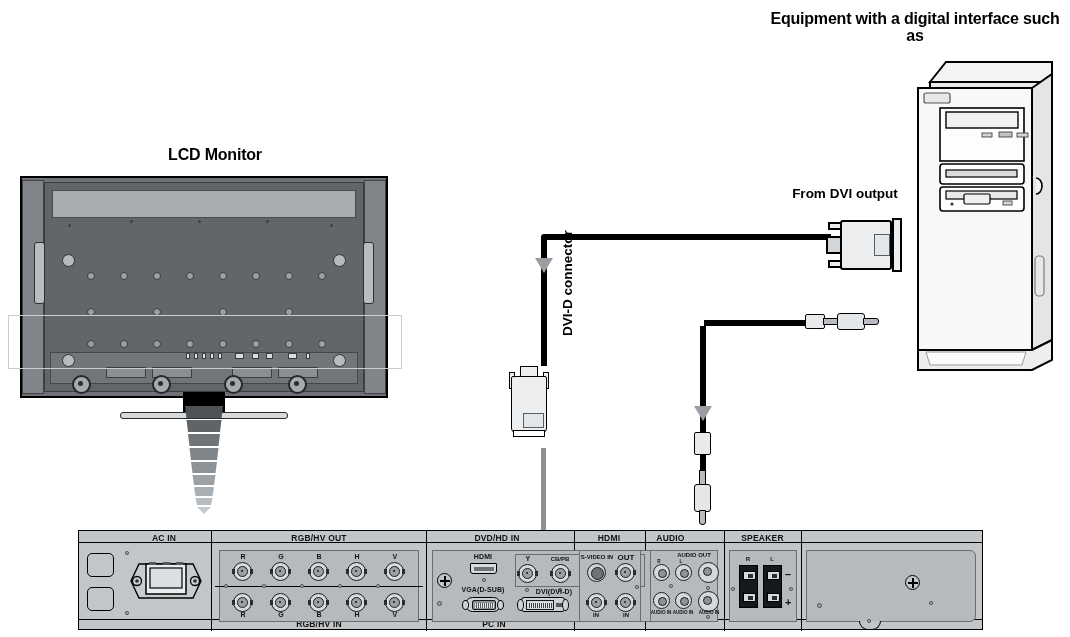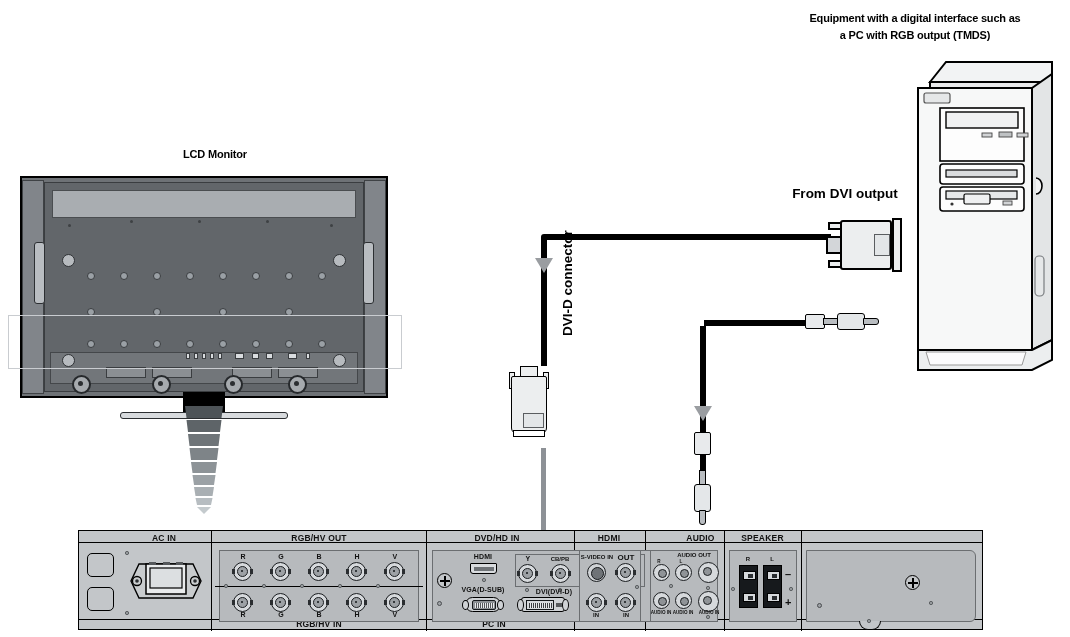--- a/index.html
+++ b/index.html
@@ -1,19 +1,19 @@
 <!DOCTYPE html>
 <html><head>
 <meta charset="utf-8">
 <style>
   html,body{margin:0;padding:0;background:#fff;}
   body{width:1070px;height:637px;position:relative;overflow:hidden;
        font-family:"Liberation Sans",sans-serif;color:#000;}
   .abs{position:absolute;}
-  .ttl{font-weight:bold;font-size:11px;text-align:center;line-height:17px;letter-spacing:-0.2px;}
+  .ttl{font-weight:bold;font-size:16px;text-align:center;line-height:17px;letter-spacing:-0.2px;}
 
   
   #monitor-title{left:60px;top:146px;width:310px;}
   #monitor{left:20px;top:176px;width:368px;height:222px;}
   .mon-outer{position:absolute;inset:0;border:2px solid #000;background:#6e7276;box-sizing:border-box;}
   .mon-inner{position:absolute;left:24px;top:6px;right:24px;bottom:6px;background:#62666a;border:1px solid #3a3d40;box-sizing:border-box;}
   .mon-topstrip{position:absolute;left:32px;top:14px;right:32px;height:28px;background:#a9adb1;border:1px solid #4a4d50;box-sizing:border-box;}
   .mon-botstrip{position:absolute;left:30px;bottom:14px;right:30px;height:32px;background:#72767a;border:1px solid #44474a;box-sizing:border-box;}
   .mon-sidepanel{position:absolute;top:4px;bottom:4px;width:22px;background:#81858a;border:1px solid #3f4245;box-sizing:border-box;}
   .mon-sidepanel.l{left:2px;} .mon-sidepanel.r{right:2px;}
@@ -198,21 +198,20 @@
     <polygon points="26,70 52,70 50.5,81 27.5,81" fill="#8d9397"></polygon>
     <polygon points="27.5,83 50.5,83 49,93 29,93" fill="#9ba1a5"></polygon>
     <polygon points="29,95 49,95 47.5,104 30.5,104" fill="#a9afb3"></polygon>
     <polygon points="30.5,106 47.5,106 46,113 32,113" fill="#b7bdc1"></polygon>
     <polygon points="32,115 46,115 39,122" fill="#c4cacd"></polygon>
   </svg>
 </div>
 
 <div class="abs ttl" id="pc-title">
   <div>Equipment with a digital interface such as</div>
-  <div>a PC with RGB output (TMDS)</div>
 </div>
 
 <div class="abs" style="left:912px;top:60px;width:152px;height:325px;">
   <svg width="152" height="325" viewBox="0 0 152 325">
     <polygon points="18,22 34,2 140,2 140,22" fill="#f2f3f4" stroke="#000" stroke-width="2"></polygon>
     <polygon points="18,22 140,22 140,36 18,36" fill="#e9eaeb" stroke="#000" stroke-width="2"></polygon>
     <rect x="6" y="28" width="114" height="262" fill="#f7f8f8" stroke="#000" stroke-width="2"></rect>
     <polygon points="120,28 140,14 140,280 120,290" fill="#e3e5e6" stroke="#000" stroke-width="2"></polygon>
     <rect x="12" y="33" width="26" height="10" rx="2" fill="#e5e7e8" stroke="#555" stroke-width="1.2"></rect>
     <rect x="28" y="48" width="84" height="53" fill="#fdfdfd" stroke="#000" stroke-width="1.6"></rect>
@@ -291,21 +290,21 @@
   <div class="sec-div" style="left:347px;height:100px;"></div>
   <div class="sec-div" style="left:495px;height:100px;"></div>
   <div class="sec-div" style="left:566px;height:100px;"></div>
   <div class="sec-div" style="left:645px;height:100px;"></div>
   <div class="sec-div" style="left:722px;height:100px;"></div>
 
   <div class="sec-lbl" style="left:40px;top:2px;width:90px;">AC IN</div>
   <div class="sec-lbl" style="left:180px;top:2px;width:120px;">RGB/HV OUT</div>
   <div class="sec-lbl" style="left:358px;top:2px;width:120px;">DVD/HD IN</div>
   <div class="sec-lbl" style="left:495px;top:2px;width:70px;">HDMI</div>
-  <div class="sec-lbl" style="left:582px;top:2px;width:79px;">AUDIO</div>
+  <div class="sec-lbl" style="left:552px;top:2px;width:79px;">AUDIO</div>
   <div class="sec-lbl" style="left:645px;top:2px;width:77px;">SPEAKER</div>
 
   <div class="sec-lbl" style="left:180px;bottom:0px;width:120px;">RGB/HV IN</div>
   <div class="sec-lbl" style="left:355px;bottom:0px;width:120px;">PC IN</div>
 
   <div class="vent" style="left:8px;top:22px;"></div>
   <div class="vent" style="left:8px;top:56px;"></div>
   <div class="hole sm" style="left:46px;top:20px;"></div>
   <div class="hole sm" style="left:46px;top:80px;"></div>
   <div class="ac-inlet" style="left:50px;top:28px;">

